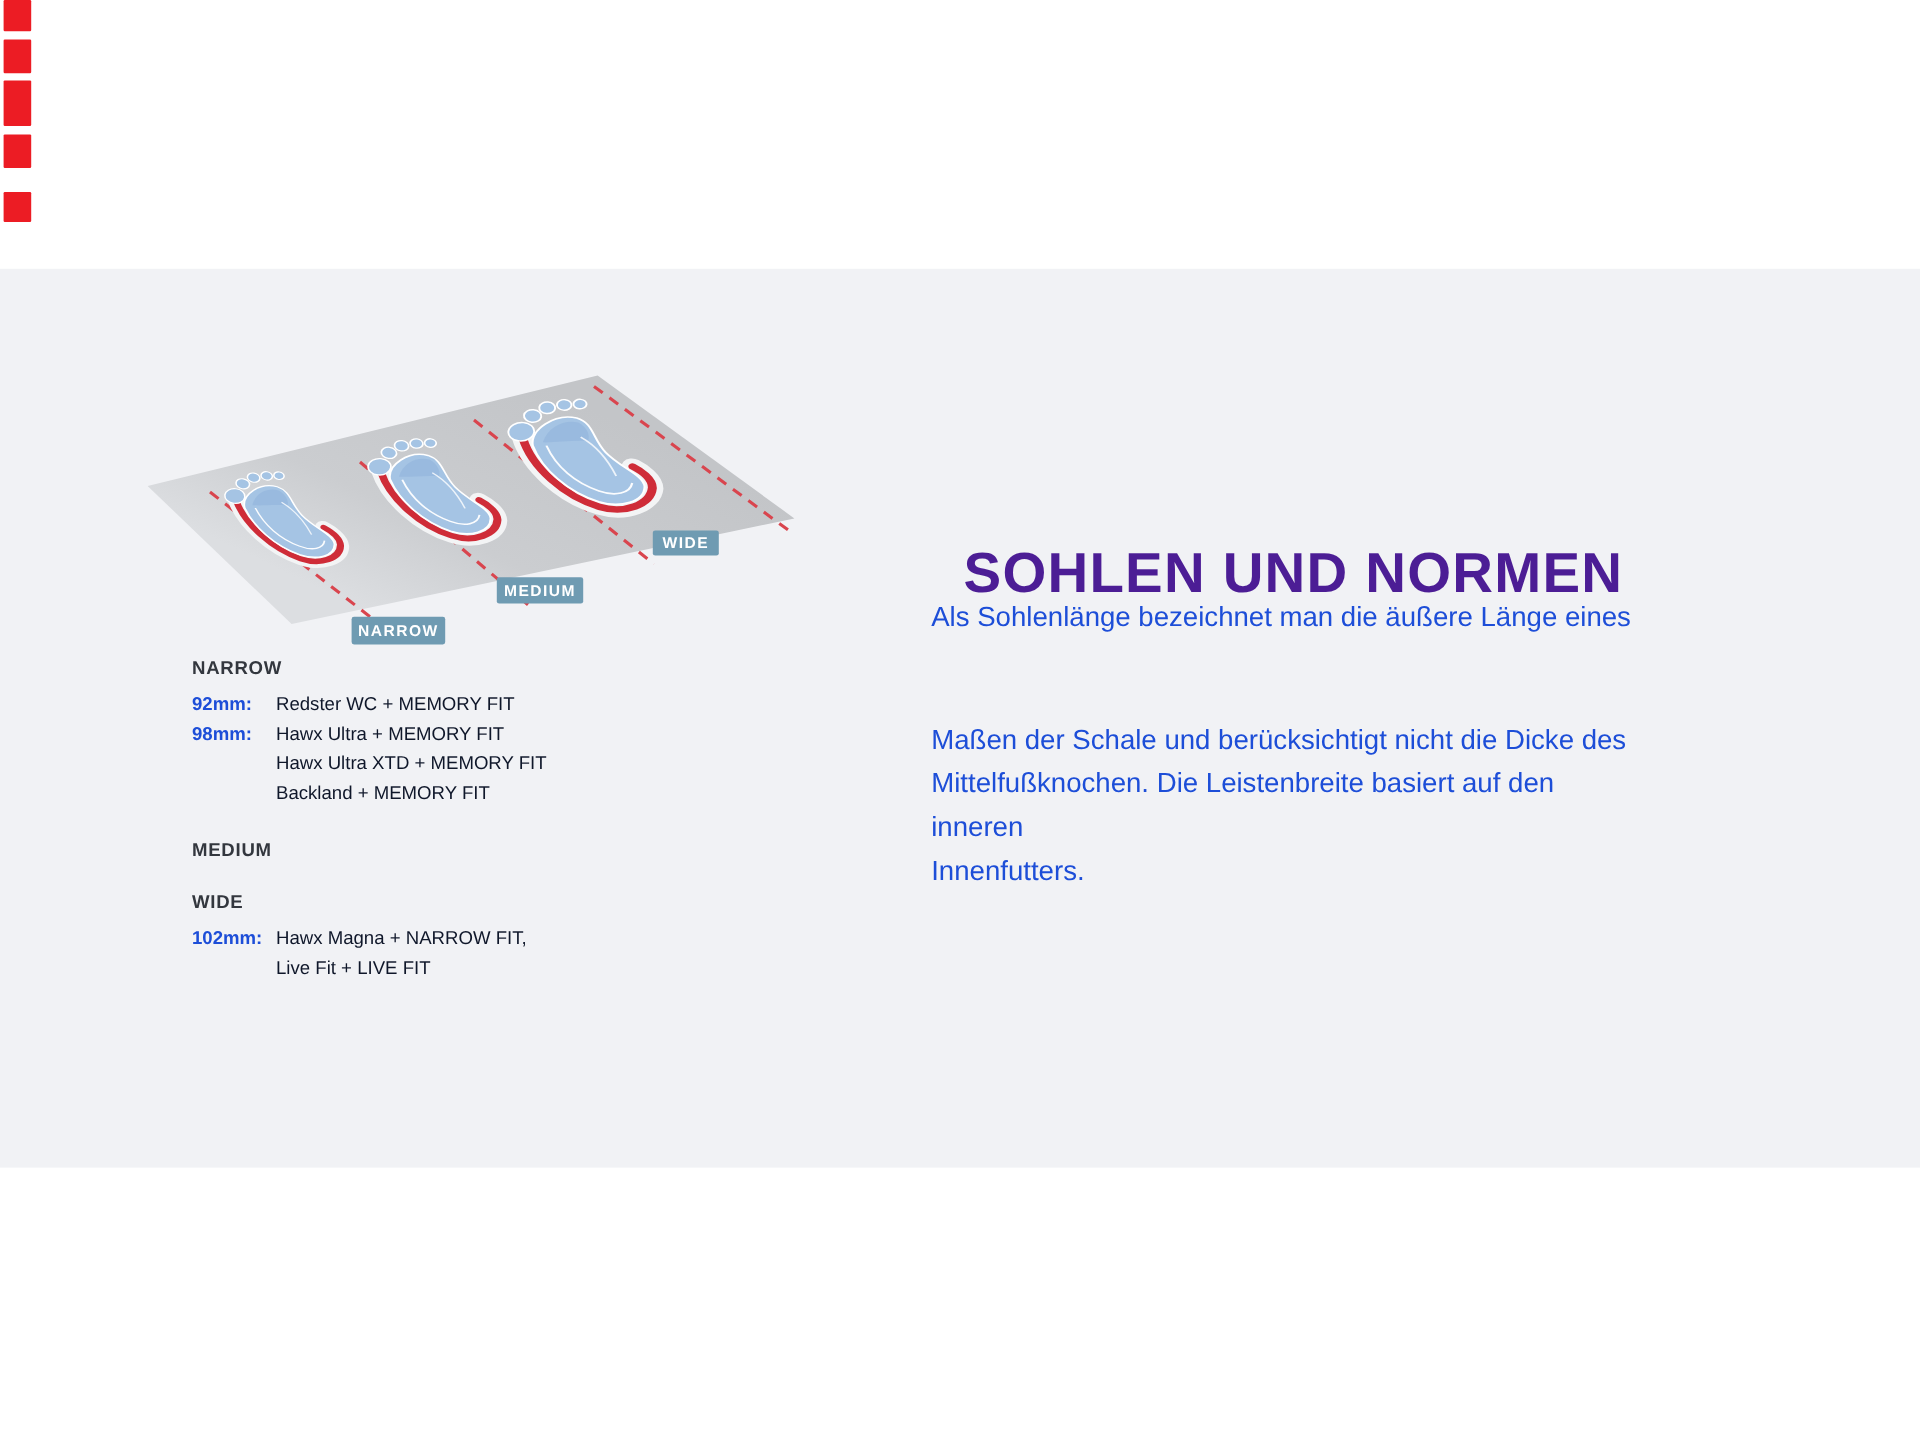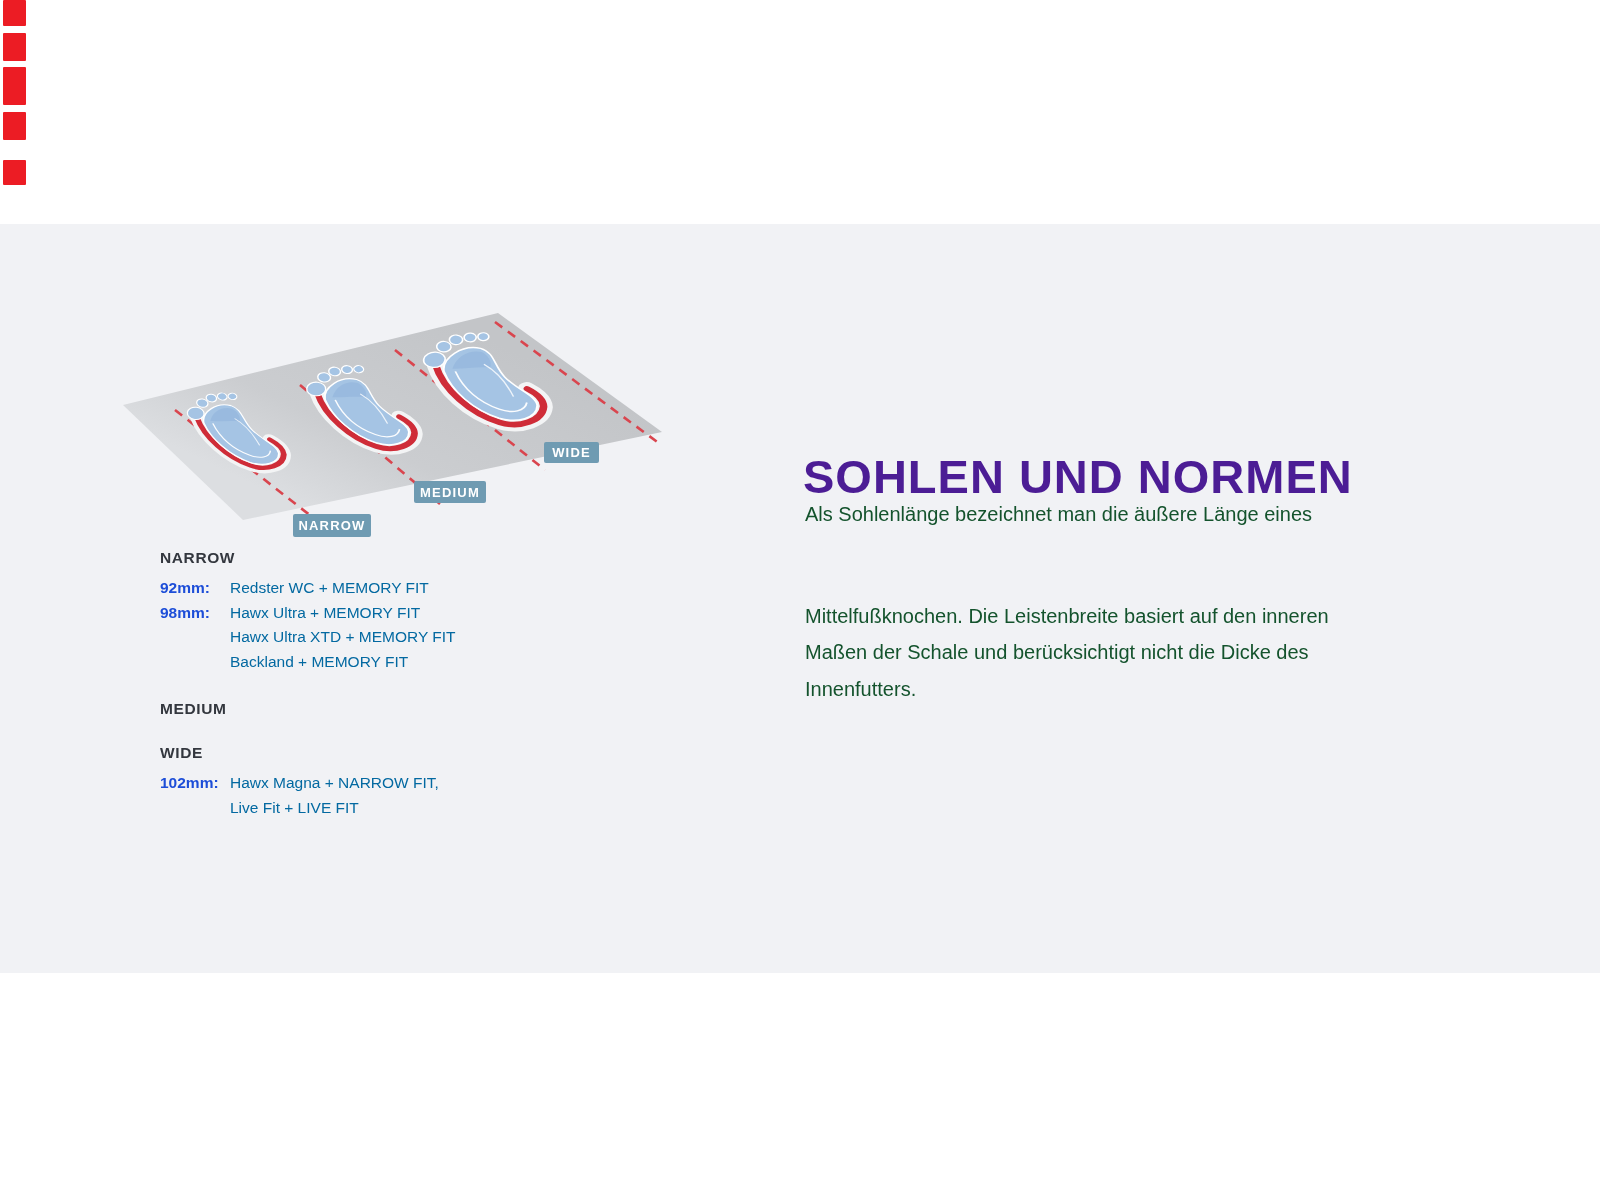--- a/index.html
+++ b/index.html
@@ -24,29 +24,29 @@
   .badge-narrow{left:293px;top:514px;width:78px;height:23px;}
   .badge-medium{left:414px;top:481px;width:72px;height:22px;}
   .badge-wide{left:544px;top:442px;width:55px;height:21px;}
 
   
   .fit-list{position:absolute;left:160px;top:549px;width:420px;color:#3b4047;}
   .group-title{font-size:15.5px;font-weight:bold;letter-spacing:.6px;color:#33373e;
                line-height:18px;margin-bottom:9px;}
   .fit-row{display:flex;line-height:24.5px;font-size:15.5px;}
   .fit-row .size{width:70px;font-weight:bold;color:#1d4ed8;flex:none;}
-  .fit-row .model{color:#0369a1;}
+  .fit-row .model{color:#0f172a;}
   .group{margin-bottom:0;}
   .group + .group{margin-top:26px;}
 
   
   .heading{position:absolute;left:803px;top:421px;font-size:47px;line-height:50px;
            font-weight:900;letter-spacing:1px;color:#4c1d95;}
-  .para{position:absolute;left:805px;width:600px;font-size:20px;line-height:36.4px;
-        color:#14532d;}
+  .para{position:absolute;left:776px;width:600px;font-size:23px;line-height:36.4px;
+        color:#1d4ed8;}
   .para-1{top:496px;}
   .para-2{top:598px;}
 </style>
 </head>
 <body>
 
 <div class="page">
 
   <div class="band"></div>
 
@@ -145,18 +145,18 @@
 
   </div>
 
   <h1 class="heading">SOHLEN UND NORMEN</h1>
 
   <div class="para para-1">
     <div>Als Sohlenlänge bezeichnet man die äußere Länge eines</div>
   </div>
 
   <div class="para para-2">
+    <div>Maßen der Schale und berücksichtigt nicht die Dicke des</div>
     <div>Mittelfußknochen. Die Leistenbreite basiert auf den inneren</div>
-    <div>Maßen der Schale und berücksichtigt nicht die Dicke des</div>
     <div>Innenfutters.</div>
   </div>
 
 </div>
 
 </body></html>

